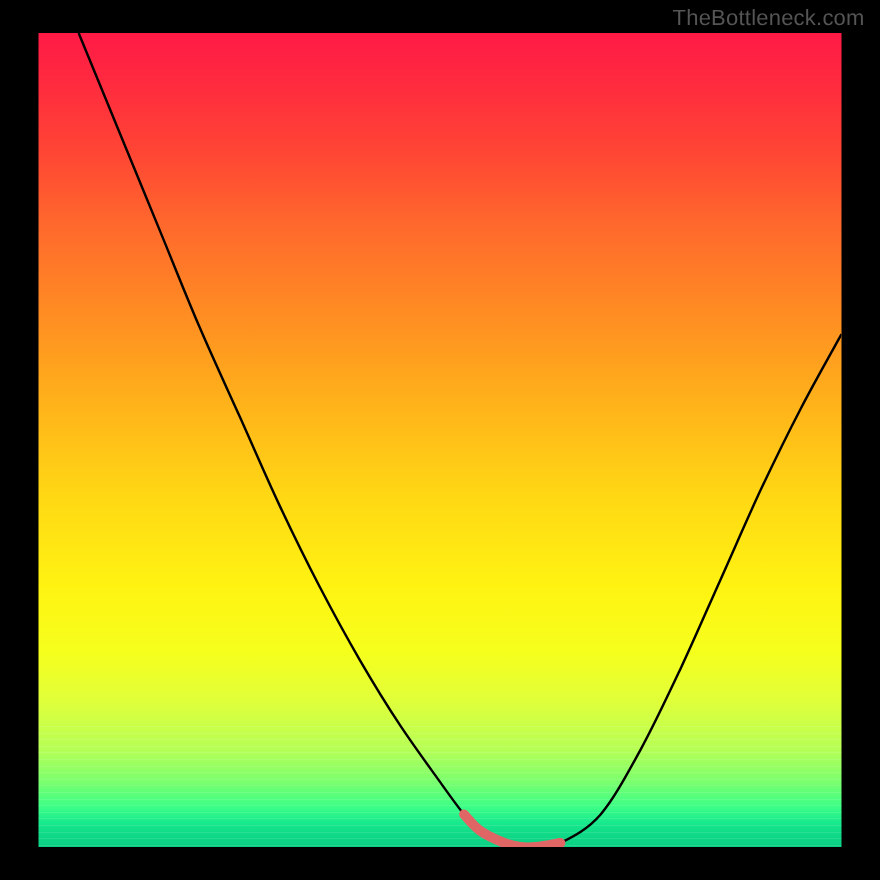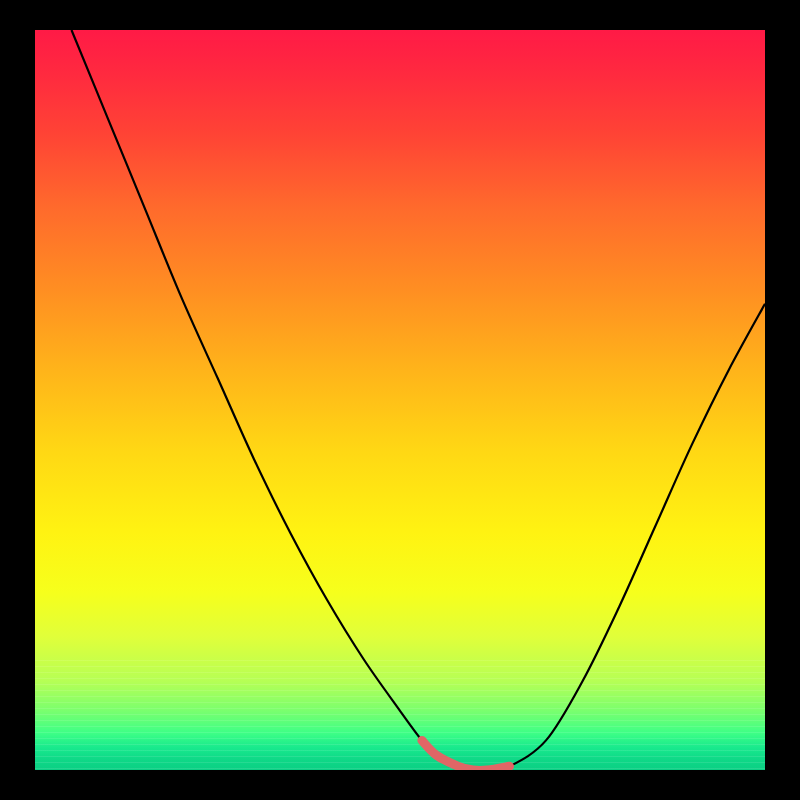--- a/index.html
+++ b/index.html
@@ -76,20 +76,21 @@
     width: 730px;
     height: 740px;
     pointer-events: none;
   }
 </style>
 </head>
 <body>
 
 <div class="frame">
 
+  <div class="watermark">TheBottleneck.com</div>
 
   <div class="gradient"></div>
 
   <div class="stripes"></div>
 
   <svg class="curve" viewBox="0 0 730 740" preserveAspectRatio="none">
     <path id="curve-main" d="M 36.5 0.0 C 42.6 14.8, 60.8 59.2, 73.0 88.8 C 85.2 118.4, 97.3 148.0, 109.5 177.6 C 121.7 207.2, 133.8 238.0, 146.0 266.4 C 158.2 294.8, 170.3 320.7, 182.5 347.8 C 194.7 374.9, 206.8 403.3, 219.0 429.2 C 231.2 455.1, 243.3 479.8, 255.5 503.2 C 267.7 526.6, 279.8 548.8, 292.0 569.8 C 304.2 590.8, 316.3 610.5, 328.5 629.0 C 340.7 647.5, 355.3 667.2, 365.0 680.8 C 374.7 694.4, 380.8 703.0, 386.9 710.4 C 393.0 717.8, 395.4 720.9, 401.5 725.2 C 407.6 729.5, 417.3 733.8, 423.4 736.3 C 429.5 738.8, 433.1 739.4, 438.0 740.0 C 442.9 740.6, 446.5 740.6, 452.6 740.0 C 458.7 739.4, 464.8 741.2, 474.5 736.3 C 484.2 731.4, 498.8 724.6, 511.0 710.4 C 523.2 696.2, 535.3 673.4, 547.5 651.2 C 559.7 629.0, 571.8 603.1, 584.0 577.2 C 596.2 551.3, 608.3 522.9, 620.5 495.8 C 632.7 468.7, 644.8 440.3, 657.0 414.4 C 669.2 388.5, 681.3 363.8, 693.5 340.4 C 705.7 317.0, 723.9 284.9, 730.0 273.8" fill="none" stroke="#000000" stroke-width="2.2"></path>
     <path id="curve-highlight" d="M 386.9 710.4 C 389.3 712.9, 395.4 720.9, 401.5 725.2 C 407.6 729.5, 417.3 733.8, 423.4 736.3 C 429.5 738.8, 433.1 739.4, 438.0 740.0 C 442.9 740.6, 446.5 740.6, 452.6 740.0 C 458.7 739.4, 470.9 736.9, 474.5 736.3" fill="none" stroke="#e06666" stroke-width="9" stroke-linecap="round" stroke-linejoin="round"></path>
   </svg>
 

